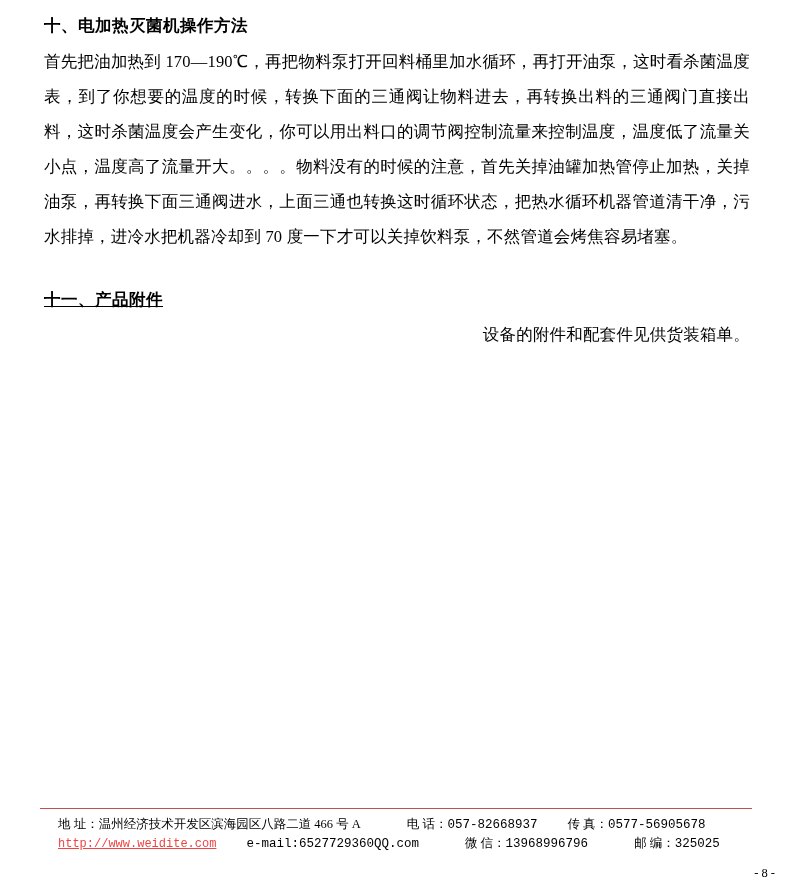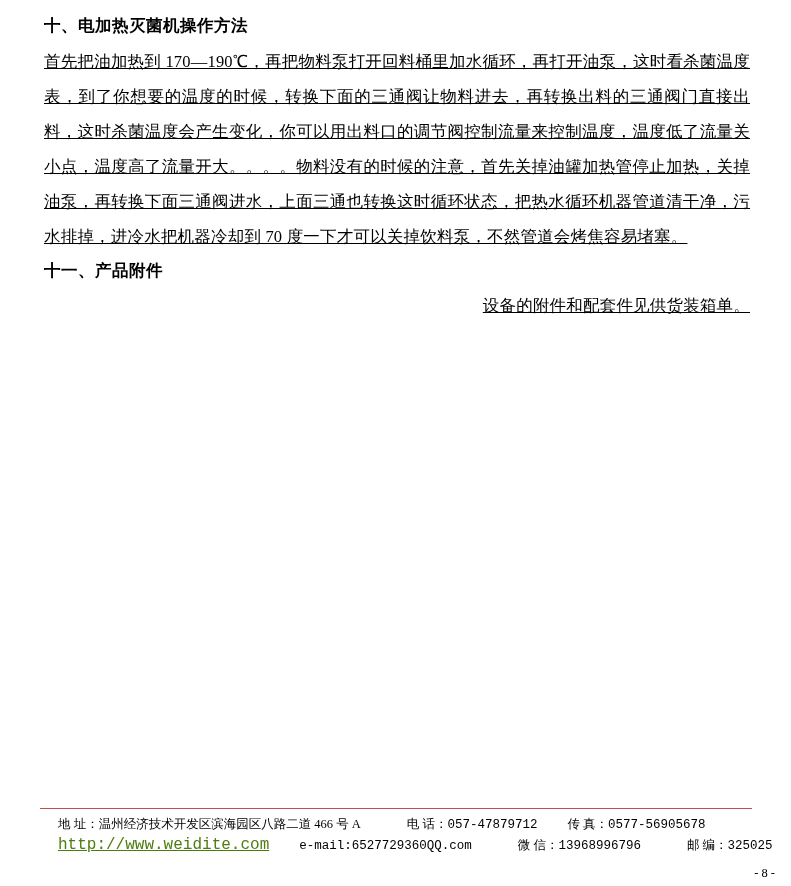--- a/index.html
+++ b/index.html
@@ -31,32 +31,32 @@
   h2.section-heading {
     font-family: "DejaVu Sans", sans-serif;
     font-weight: bold;
     font-size: 16.5px;
     line-height: 1.5;
     margin: 8px 0 6px 0;
     letter-spacing: 0.5px;
     color: #000;
   }
   h2.section-heading.second {
-    margin-top: 4px;
+    margin-top: 33px;
+    text-decoration: underline;
   }
   p.body-text {
     font-family: "Liberation Serif", serif;
     font-size: 16.5px;
     line-height: 2.12;
     margin: 0 0 2px 0;
     text-align: justify;
     text-justify: inter-ideograph;
     letter-spacing: 0.2px;
     color: #000;
-    text-decoration: underline;
   }
   p.body-text.short {
     text-align: right;
   }
   .footer {
     position: absolute;
     left: 40px;
     top: 808px;
     width: 712px;
   }
@@ -82,24 +82,24 @@
   .footer-line.row3 {
     text-align: center;
     padding-left: 0;
   }
   .fl-seg {
     display: inline-block;
   }
   .gap-md { display:inline-block; width: 30px; }
   .gap-lg { display:inline-block; width: 46px; }
   .link {
-    color: #4d7c0f;
+    color: #ef4444;
     text-decoration: underline;
     font-family: "Liberation Mono", monospace;
-    font-size: 16px;
+    font-size: 12px;
   }
   .mono {
     font-family: "Liberation Mono", monospace;
     font-size: 12.5px;
   }
   .page-number {
     position: absolute;
     right: 16px;
     top: 866px;
     font-family: "Liberation Serif", serif;
@@ -122,21 +122,21 @@
 
     <p class="body-text short">设备的附件和配套件见供货装箱单。</p>
 
   </div>
 
   <div class="footer">
 
     <div class="footer-rule"></div>
 
     <div class="footer-line row1">
-      <span class="fl-seg">地  址：</span><span class="fl-seg">温州经济技术开发区滨海园区八路二道 466 号 A</span><span class="gap-lg"></span><span class="fl-seg">电  话：</span><span class="fl-seg mono">057-47879712</span><span class="gap-md"></span><span class="fl-seg">传  真：</span><span class="fl-seg mono">0577-56905678</span>
+      <span class="fl-seg">地  址：</span><span class="fl-seg">温州经济技术开发区滨海园区八路二道 466 号 A</span><span class="gap-lg"></span><span class="fl-seg">电  话：</span><span class="fl-seg mono">057-82668937</span><span class="gap-md"></span><span class="fl-seg">传  真：</span><span class="fl-seg mono">0577-56905678</span>
     </div>
 
     <div class="footer-line row2">
       <span class="link">http://www.weidite.com</span><span class="gap-md"></span><span class="fl-seg mono">e-mail:</span><span class="fl-seg mono">6527729360QQ.com</span><span class="gap-lg"></span><span class="fl-seg">微  信：</span><span class="fl-seg mono">13968996796</span><span class="gap-lg"></span><span class="fl-seg">邮  编：</span><span class="fl-seg mono">325025</span>
     </div>
 
 
   </div>
 
   <div class="page-number">- 8 -</div>

